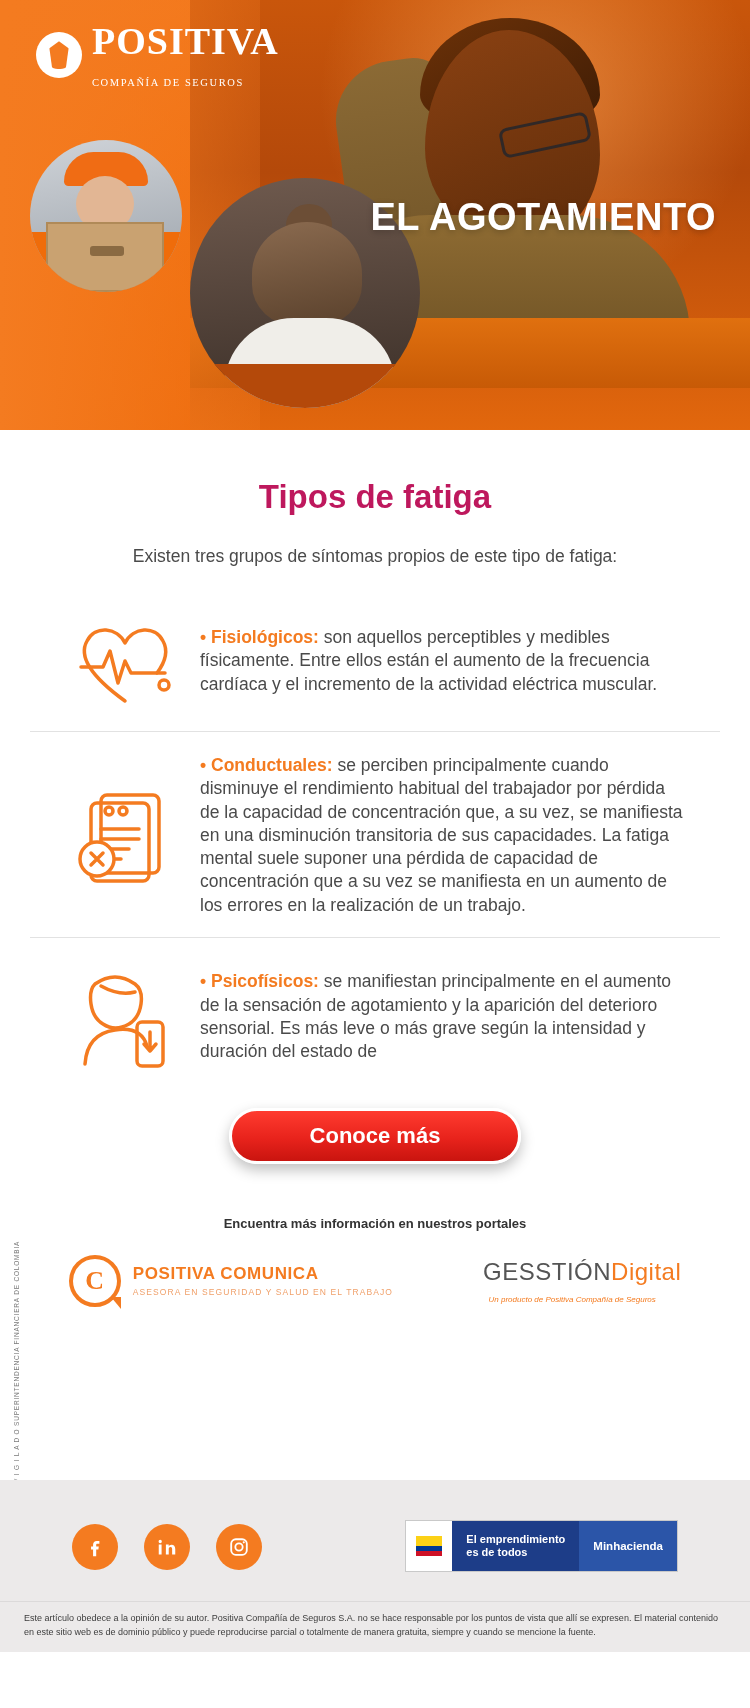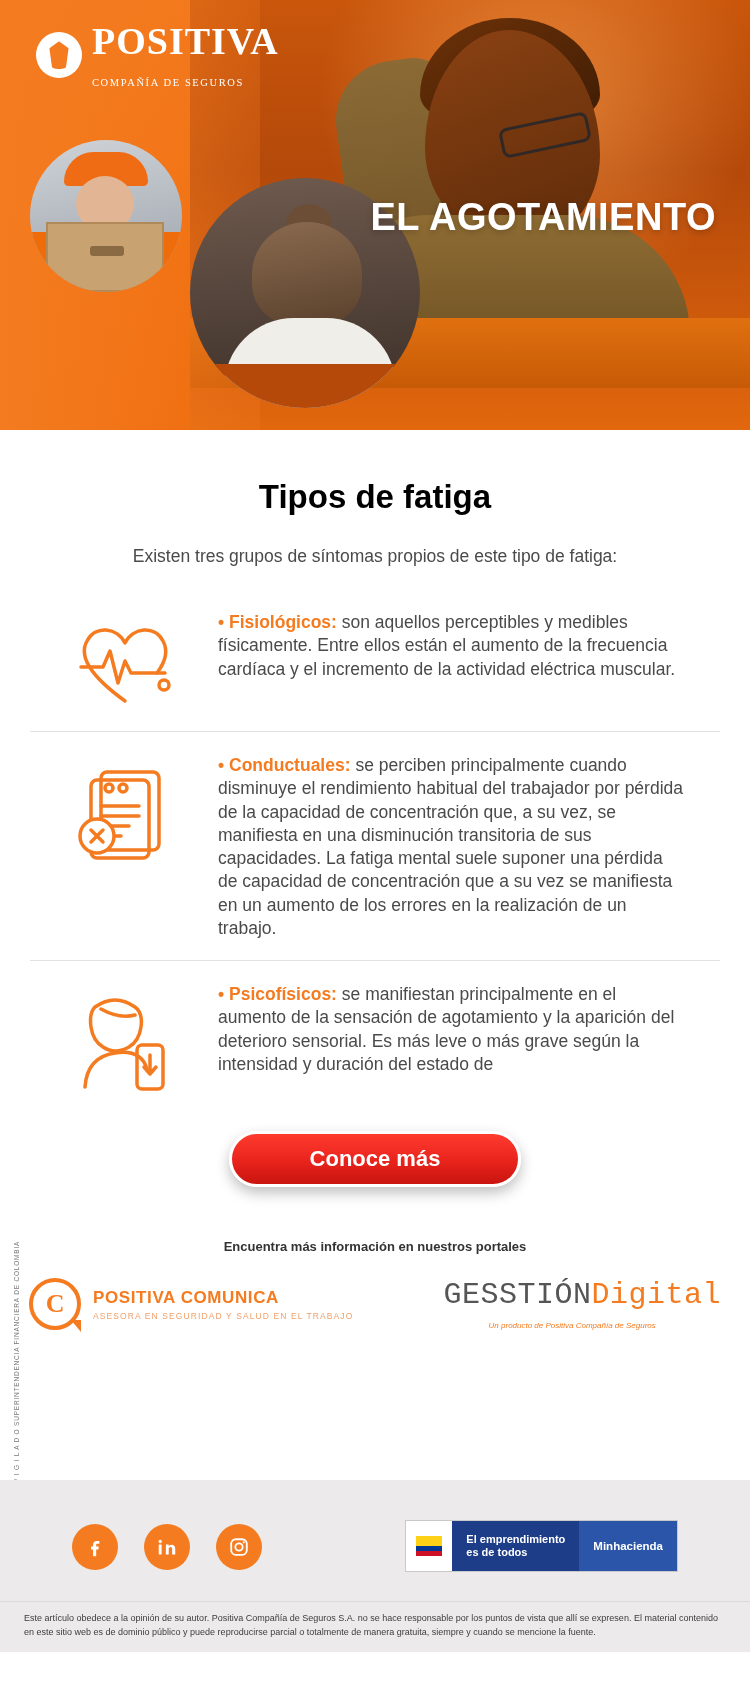--- a/index.html
+++ b/index.html
@@ -189,38 +189,37 @@
     letter-spacing: .5px;
     z-index: 6;
     text-shadow: 0 2px 6px rgba(0,0,0,.22);
   }
 
   
   .content { position: relative; padding: 0 0 0 0; }
 
   .section-title {
     text-align: center;
-    color: #000000;
+    color: #be185d;
     font-size: 33px;
     font-weight: 800;
     margin-top: 48px;
   }
   .section-intro {
     text-align: center;
     color: #4a4a4a;
     font-size: 17.5px;
     margin-top: 30px;
     padding: 0 60px;
   }
 
   .items { margin-top: 22px; padding: 0 30px; }
   .item {
     display: flex;
-    align-items: flex-start;
-    gap: 18px;
+    align-items: center;
     padding: 22px 10px 20px 20px;
   }
   .item + .item { border-top: 1px solid #e2e2e2; }
   .icon-wrap {
     width: 150px; flex: none;
     display: flex; justify-content: center; align-items: flex-start;
     padding-top: 4px;
   }
   .item-text {
     color: #4a4a4a;
@@ -280,22 +279,22 @@
     content:""; position:absolute; right:-4px; bottom:-6px;
     width:0;height:0;border-left:10px solid transparent;
     border-top:12px solid #f47b20;
   }
   .pc-txt { text-align: left; }
   .pc-name { font-size: 17px; font-weight: 800; color: #f47b20; letter-spacing: .6px; }
   .pc-name .dark { color: #f47b20; }
   .pc-sub { font-size: 8.5px; color: #f0a06a; letter-spacing: 1.1px; margin-top: 3px; }
   .gd-logo { text-align: center; }
   .gd-name {
-    font-size: 30px; font-weight: 400; color: #555555;
-    font-family: Liberation Mono, monospace; letter-spacing: .5px; margin-left: 20px;
+    font-size: 24px; font-weight: 400; color: #555555;
+    font-family: Liberation Sans, sans-serif; letter-spacing: .5px; margin-left: 20px;
   }
   .gd-name .orange { color: #f47b20; }
   .gd-sub { font-size: 8px; color: #f47b20; margin-top: 9px; font-style: italic; }
 
   
   .vigilado {
     position: absolute;
     left: 0; top: 1262px;
     width: 34px; height: 200px;
     display: flex; align-items: center; justify-content: center;

